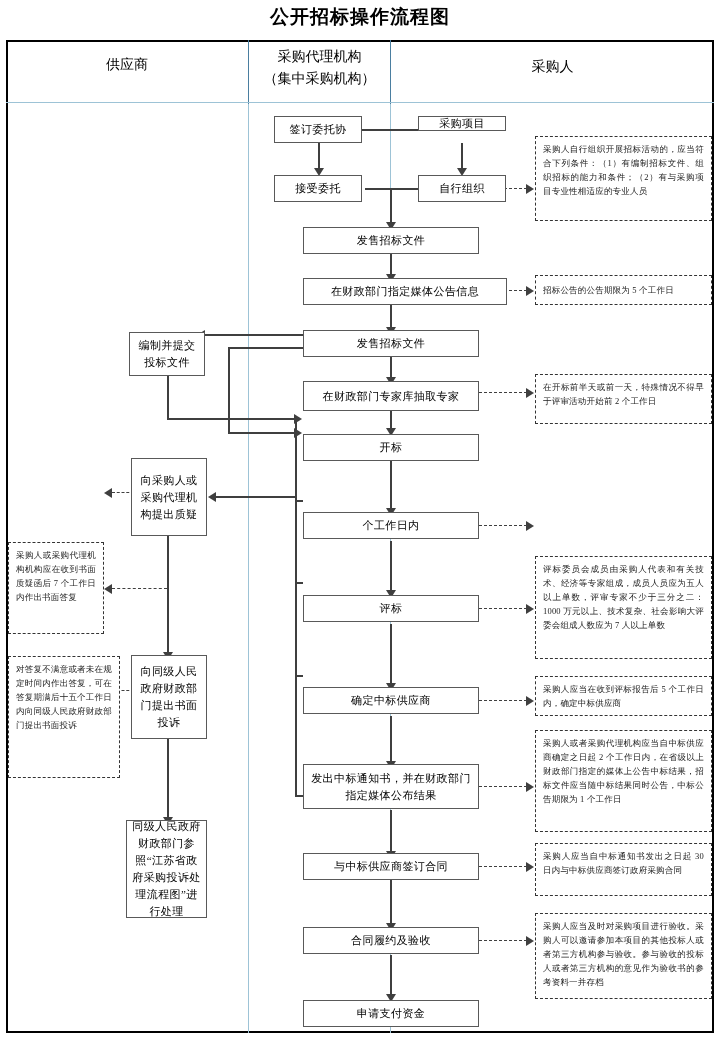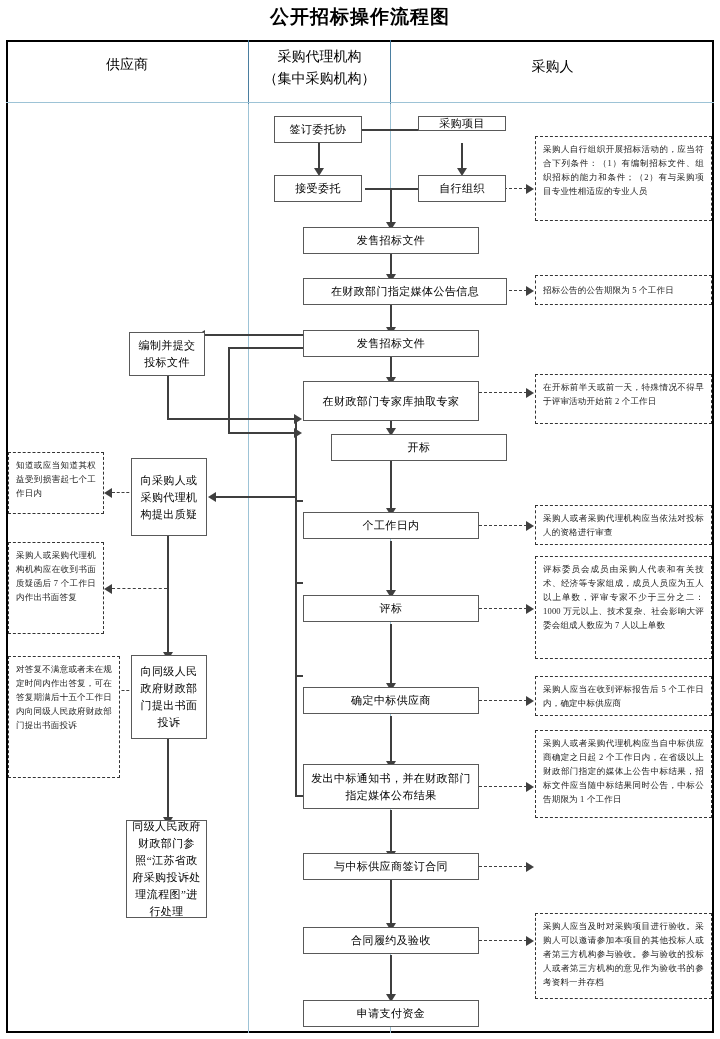--- a/index.html
+++ b/index.html
@@ -244,23 +244,23 @@
   <div class="box" style="left:418px; top:175px; width:88px; height:27px;">自行组织</div>
 
   <div class="box" style="left:303px; top:227px; width:176px; height:27px;">发售招标文件</div>
 
   <div class="box" style="left:303px; top:278px; width:204px; height:27px;">在财政部门指定媒体公告信息</div>
 
   <div class="box" style="left:303px; top:330px; width:176px; height:27px;">发售招标文件</div>
 
   <div class="box tall" style="left:129px; top:332px; width:76px; height:44px;">编制并提交投标文件</div>
 
-  <div class="box" style="left:303px; top:381px; width:176px; height:40px;">在财政部门专家库抽取专家</div>
-
-  <div class="box" style="left:303px; top:434px; width:176px; height:27px;margin-left:28px;">开标</div>
+  <div class="box" style="left:303px; top:381px; width:176px; height:30px;">在财政部门专家库抽取专家</div>
+
+  <div class="box" style="left:303px; top:434px; width:176px; height:27px;">开标</div>
 
   <div class="box tall" style="left:131px; top:458px; width:76px; height:78px;">向采购人或采购代理机构提出质疑</div>
 
   <div class="box" style="left:303px; top:512px; width:176px; height:27px;">个工作日内</div>
 
   <div class="box" style="left:303px; top:595px; width:176px; height:27px;">评标</div>
 
   <div class="box tall" style="left:131px; top:655px; width:76px; height:84px;">向同级人民政府财政部门提出书面投诉</div>
 
   <div class="box" style="left:303px; top:687px; width:176px; height:27px;">确定中标供应商</div>
@@ -274,30 +274,29 @@
   <div class="box" style="left:303px; top:927px; width:176px; height:27px;">合同履约及验收</div>
 
   <div class="box" style="left:303px; top:1000px; width:176px; height:27px;">申请支付资金</div>
 
   <div class="note" style="left:535px; top:136px; width:177px; height:85px;">采购人自行组织开展招标活动的，应当符合下列条件：（1）有编制招标文件、组织招标的能力和条件；（2）有与采购项目专业性相适应的专业人员</div>
 
   <div class="note center" style="left:535px; top:275px; width:177px; height:30px; display:flex; align-items:center;">招标公告的公告期限为 5 个工作日</div>
 
   <div class="note" style="left:535px; top:374px; width:177px; height:50px;">在开标前半天或前一天，特殊情况不得早于评审活动开始前 2 个工作日</div>
 
-  <div class="note" style="left:535px; top:505px; width:177px; height:40px;">采购人或者采购代理机构应当依法对投标人的资格进行审查</div>
 
   <div class="note" style="left:535px; top:556px; width:177px; height:103px;">评标委员会成员由采购人代表和有关技术、经济等专家组成，成员人员应为五人以上单数，评审专家不少于三分之二：1000 万元以上、技术复杂、社会影响大评委会组成人数应为 7 人以上单数</div>
 
   <div class="note" style="left:535px; top:676px; width:177px; height:40px;">采购人应当在收到评标报告后 5 个工作日内，确定中标供应商</div>
 
-  <div class="note" style="left:535px; top:730px; width:177px; height:88px;">采购人或者采购代理机构应当自中标供应商确定之日起 2 个工作日内，在省级以上财政部门指定的媒体上公告中标结果，招标文件应当随中标结果同时公告，中标公告期限为 1 个工作日</div>
-
+  <div class="note" style="left:535px; top:730px; width:177px; height:102px;">采购人或者采购代理机构应当自中标供应商确定之日起 2 个工作日内，在省级以上财政部门指定的媒体上公告中标结果，招标文件应当随中标结果同时公告，中标公告期限为 1 个工作日</div>
+
+  <div class="note" style="left:535px; top:843px; width:177px; height:53px;">采购人应当自中标通知书发出之日起 30 日内与中标供应商签订政府采购合同</div>
 
   <div class="note" style="left:535px; top:913px; width:177px; height:86px;">采购人应当及时对采购项目进行验收。采购人可以邀请参加本项目的其他投标人或者第三方机构参与验收。参与验收的投标人或者第三方机构的意见作为验收书的参考资料一并存档</div>
 
-  <div class="note" style="left:8px; top:452px; width:96px; height:62px;">知道或应当知道其权益受到损害起七个工作日内</div>
 
   <div class="note" style="left:8px; top:542px; width:96px; height:92px;">采购人或采购代理机构机构应在收到书面质疑函后 7 个工作日内作出书面答复</div>
 
   <div class="note" style="left:8px; top:656px; width:112px; height:122px;">对答复不满意或者未在规定时间内作出答复，可在答复期满后十五个工作日内向同级人民政府财政部门提出书面投诉</div>
 
 </div>
 
 </body></html>

